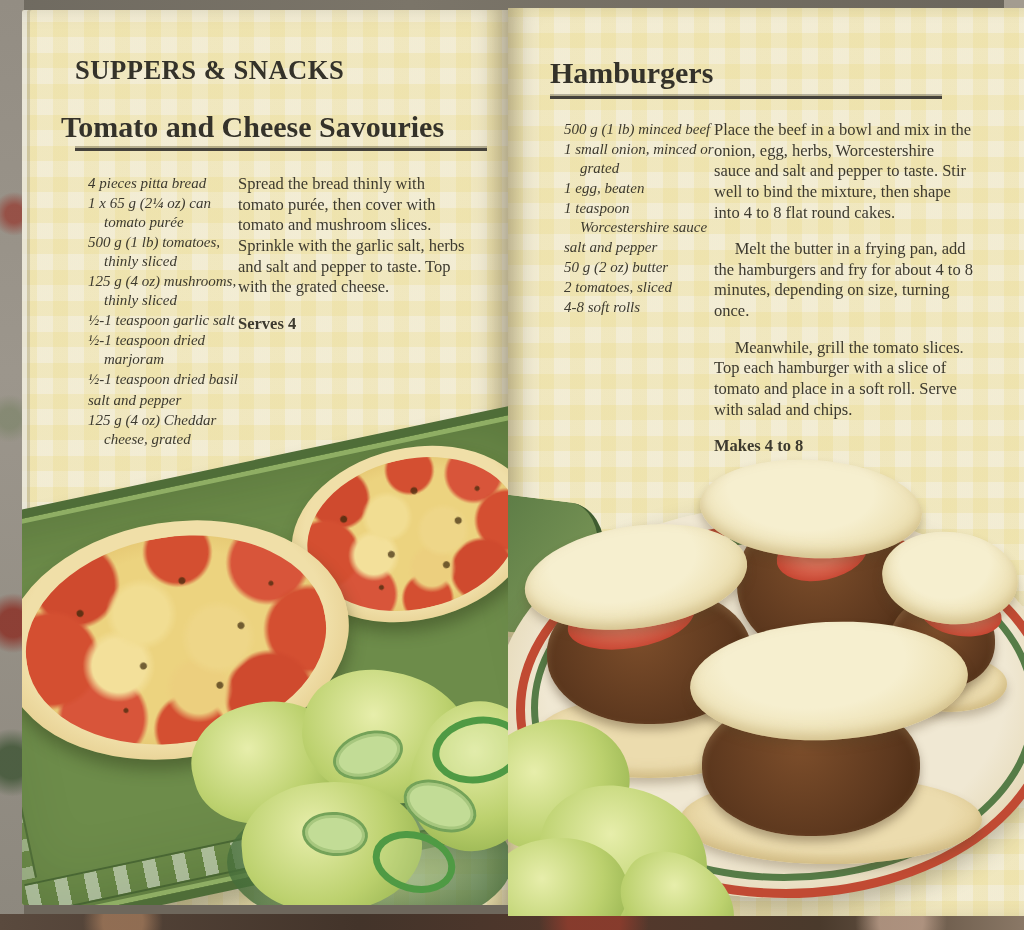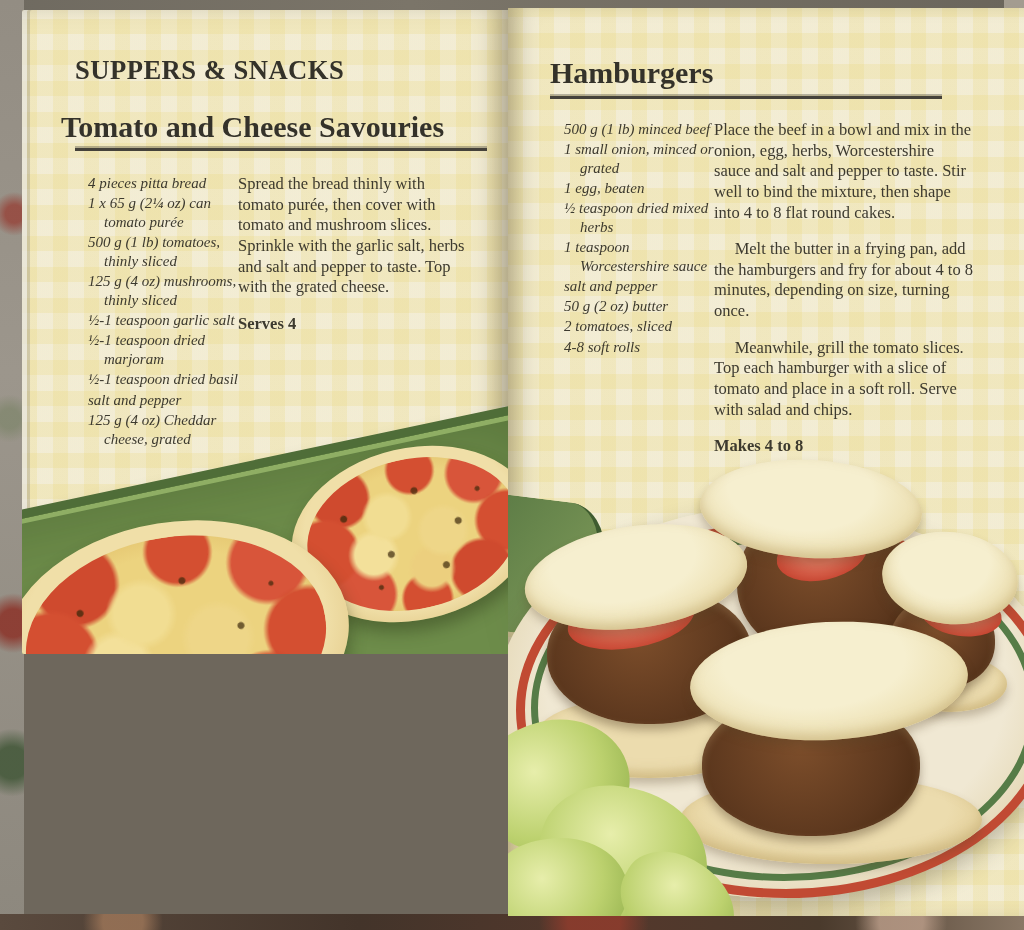--- a/index.html
+++ b/index.html
@@ -29,21 +29,21 @@
       linear-gradient(90deg,#5a4a3e,#43342a 35%,#54382c 60%,#4a3a2c 80%,#8a7866);}
   
   .page{
     position:absolute;z-index:2;overflow:hidden;
     background-color:#f3eeda;
     background-image:
       repeating-linear-gradient(0deg, rgba(233,214,120,.26) 0 15px, rgba(233,214,120,.03) 15px 31px),
       repeating-linear-gradient(90deg, rgba(233,214,120,.26) 0 15px, rgba(233,214,120,.03) 15px 31px);
     color:#3d3a2f;
   }
-  .page-left{left:22px;top:10px;width:486px;height:644px;border-radius:2px 0 0 2px;
+  .page-left{left:22px;top:10px;width:486px;height:895px;border-radius:2px 0 0 2px;
     box-shadow:inset -20px 0 26px -12px rgba(85,75,55,.5), inset 5px 0 0 rgba(255,255,255,.55), inset 8px 0 0 rgba(150,142,125,.35);}
   .page-right{left:508px;top:8px;width:584px;height:908px;border-radius:0 2px 2px 0;
     box-shadow:inset 18px 0 24px -12px rgba(85,75,55,.45);}
   .page-right::after{content:'';position:absolute;right:1px;top:0;bottom:0;width:4px;
     background:linear-gradient(90deg, rgba(255,255,255,.75), rgba(150,140,120,.45));}
   
   .abs{position:absolute;}
   .section-header{left:53px;top:44px;font-size:28px;font-weight:700;letter-spacing:.5px;color:#34322a;transform:scaleX(.95);transform-origin:left;}
   .recipe-title{font-weight:700;color:#34322a;}
   .title-left{left:39px;top:100px;font-size:30px;}
@@ -229,21 +229,20 @@
   </div>
 
   <div class="text-layer">
     <div class="abs recipe-title title-right">Hamburgers</div>
     <div class="abs rule rule-right"></div>
 
     <ul class="abs ingredients ing-right">
       <li>500 g (1 lb) minced beef</li>
       <li>1 small onion, minced or grated</li>
       <li>1 egg, beaten</li>
-      <li>½ teaspoon dried mixed herbs</li>
       <li>1 teaspoon Worcestershire sauce</li>
       <li>salt and pepper</li>
       <li>50 g (2 oz) butter</li>
       <li>2 tomatoes, sliced</li>
       <li>4-8 soft rolls</li>
     </ul>
 
     <div class="abs method method-right">
       <p>Place the beef in a bowl and mix in the onion, egg, herbs, Worcestershire sauce and salt and pepper to taste. Stir well to bind the mixture, then shape into 4 to 8 flat round cakes.</p>
       <p>Melt the butter in a frying pan, add the hamburgers and fry for about 4 to 8 minutes, depending on size, turning once.</p>

